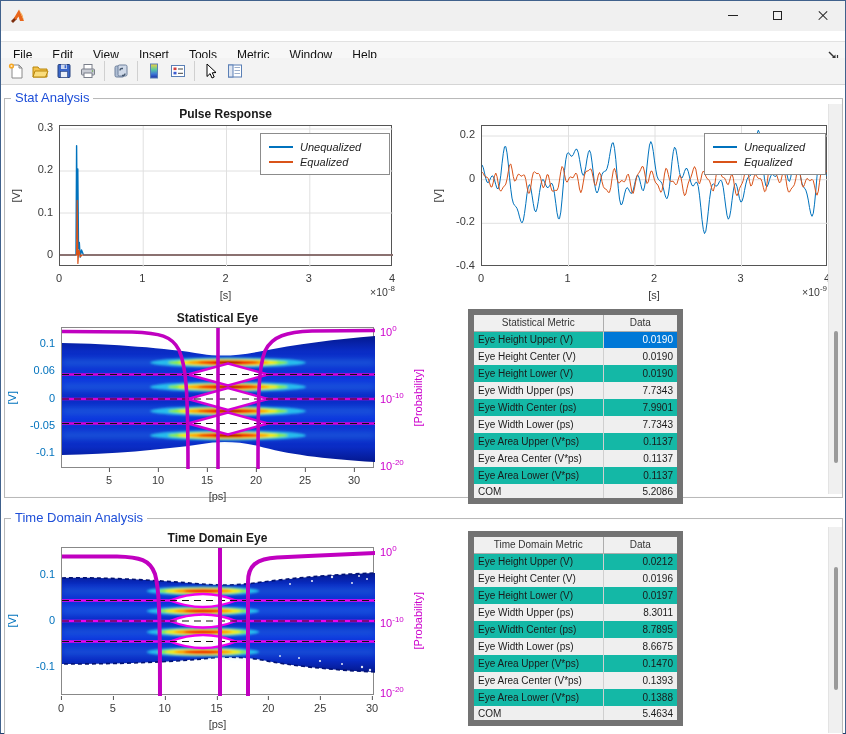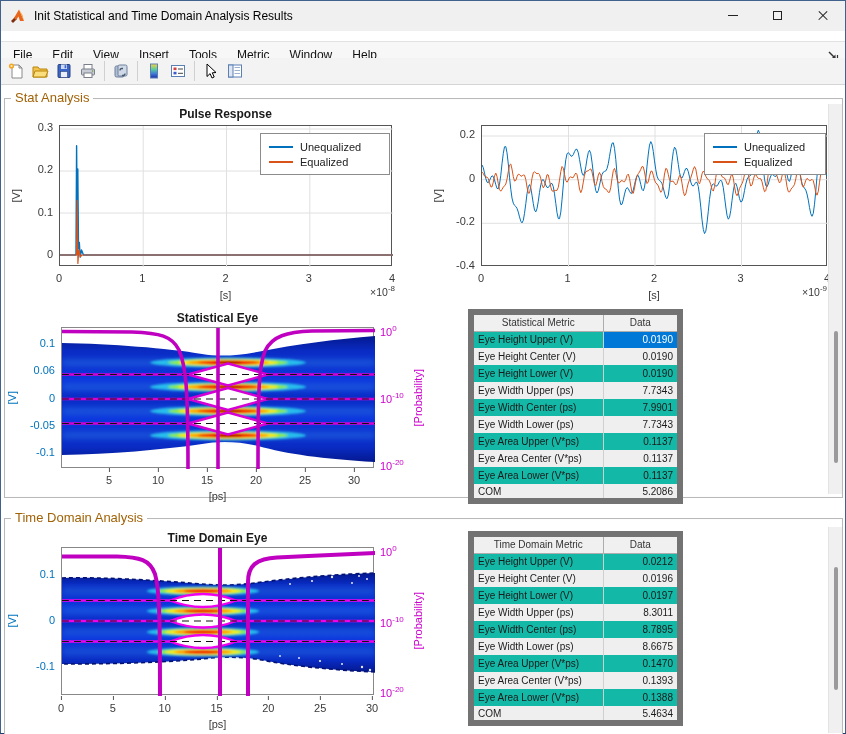--- a/index.html
+++ b/index.html
@@ -31,21 +31,21 @@
 
   .toolbar { position:absolute; left:0; top:57px; width:100%; height:27px; background:#f3f3f3;
              border-bottom:1px solid #d5d5d5; display:flex; align-items:center; padding-left:3px; }
   .tool-btn { width:24px; height:23px; display:flex; align-items:center; justify-content:center; border-radius:2px; }
   .tool-sep { width:1px; height:20px; background:#d0d0d0; margin:0 4px; }
 
   
   .content { position:absolute; left:0; top:84px; width:844px; height:648px; background:#fff; }
   .panel { position:absolute; border:1px solid #b9b9b9; box-shadow:inset 0 0 0 1px #fdfdfd; background:#fff; }
   .panel-title { position:absolute; top:-9px; left:6px; background:#fff; padding:0 4px;
-                 font-size:13px; color:#a16207; }
+                 font-size:13px; color:#1d4ed8; }
   .panel-stat { left:3px; top:13px; width:839px; height:400px; }
   .panel-td   { left:3px; top:433px; width:839px; height:219px; border-bottom:none; }
 
   
   .plotbox { position:absolute; border:1px solid #555; background:#fff; }
   .axtitle { position:absolute; text-align:center; font-size:12px; font-weight:bold; color:#1a1a1a; white-space:nowrap; }
   .ticksy { position:absolute; display:flex; flex-direction:column; justify-content:space-between;
             font-size:11px; color:#3a3a3a; }
   .ticksy span { text-align:right; line-height:13px; display:block; }
   .ticksx { position:absolute; font-size:11px; color:#3a3a3a; height:13px; }
@@ -55,21 +55,21 @@
   .ylab { position:absolute; display:flex; align-items:center; justify-content:center; width:14px; }
   .ylab span { writing-mode:vertical-rl; transform:rotate(180deg); font-size:11px; color:#3a3a3a; white-space:nowrap; }
   .expl { position:absolute; font-size:10.5px; color:#3a3a3a; text-align:right; }
   sup { font-size:8px; }
   .blue-ax { color:#0072BD !important; }
   .blue-ax span { color:#0072BD; }
   .mag-ax  { color:#CC00CC !important; }
   .mag-ax span { color:#CC00CC; }
 
   .legendbox { position:absolute; border:1px solid #8c8c8c; background:#fff; padding:5px 8px 4px 8px;
-               display:flex; flex-direction:column; justify-content:space-around; }
+               display:flex; flex-direction:column; justify-content:space-around;font-style:italic; }
   .legend-row { display:flex; align-items:center; height:16px; }
   .legend-swatch { width:24px; height:2px; margin-right:7px; }
   .legend-label { font-size:11px; color:#222; }
 
   
   table.metrics { border-collapse:collapse; table-layout:fixed; background:#14b8a6;
                   font-size:10px; color:#1a1a1a; border:6px solid #737373; }
   table.metrics th { width:132px; height:19px; background:#f0f0f0; border:1px solid #adadad;
                      font-weight:normal; color:#333; text-align:center; }
   table.metrics th + th { width:77px; }
@@ -87,21 +87,20 @@
 <body>
 
 <div class="window">
 
   <div class="titlebar">
     <svg class="app-icon" viewBox="0 0 16 16">
       <polygon points="1,13 5,9 7,11 3,15" fill="#7d2e0e"></polygon>
       <polygon points="4,10 9,1.5 14,13 10,13 8.5,8.5 6,12" fill="#e8661c"></polygon>
       <polygon points="9,1.5 11,6 14,13 12.5,7" fill="#f5a13d"></polygon>
     </svg>
-    <span class="title-text">Init Statistical and Time Domain Analysis Results</span>
     <div class="win-buttons">
       <div class="win-btn">
           <span class="glyph-min"></span>
         </div>
       <div class="win-btn">
           <span class="glyph-max"></span>
         </div>
       <div class="win-btn">
           <span class="glyph-close"></span>
         </div>

